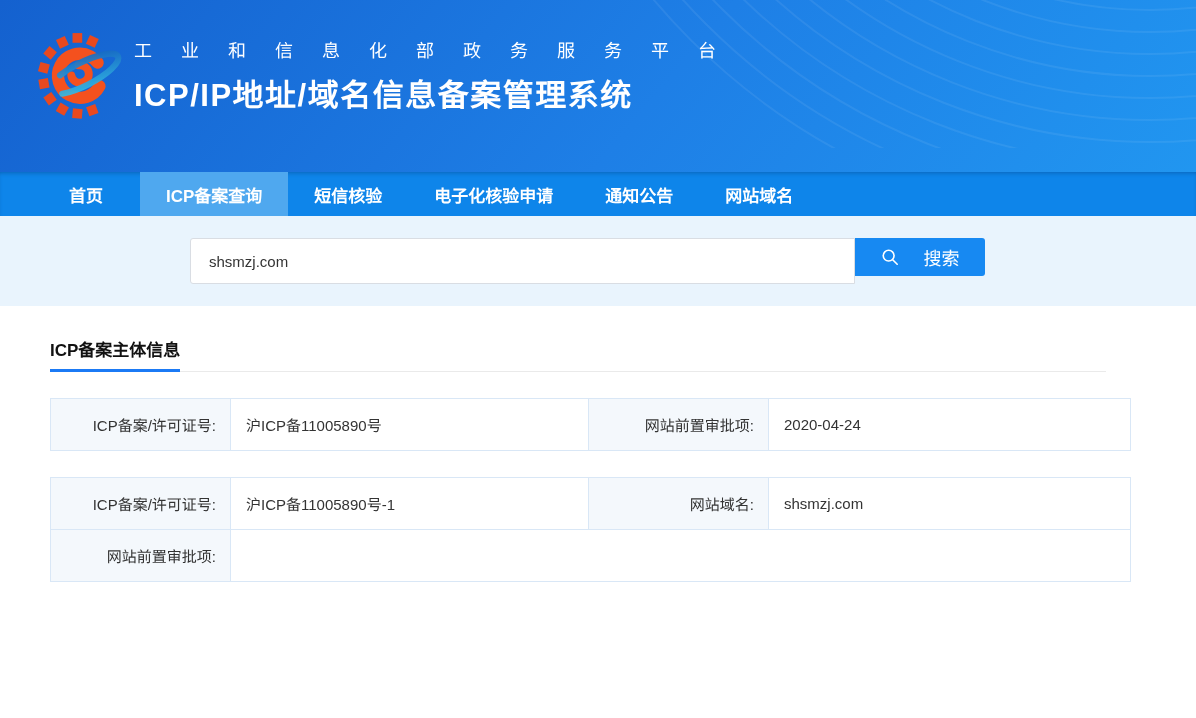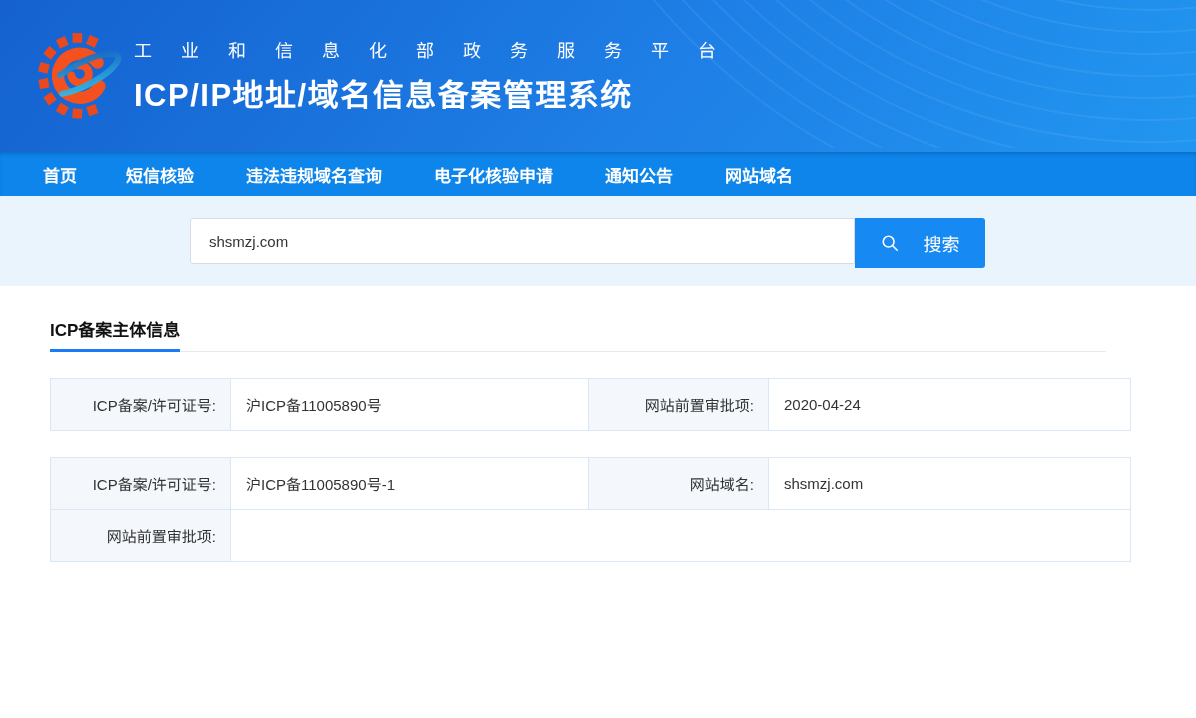--- a/index.html
+++ b/index.html
@@ -1,57 +1,57 @@
 <!DOCTYPE html>
 <html lang="zh-CN"><head>
 <meta charset="utf-8">
 <style>
   * { margin:0; padding:0; box-sizing:border-box; }
   html,body { width:1196px; height:718px; background:#fff;
     font-family:"Liberation Sans","DejaVu Sans",sans-serif; overflow:hidden; }
 
   
   .header {
-    position:relative; height:152px;
+    position:relative; height:172px;
     background:linear-gradient(130deg,#1461cf 0%,#1e7fe6 55%,#2196f0 100%);
     overflow:hidden;
   }
   .header-curves { position:absolute; top:0; right:0; pointer-events:none; }
   .header-inner { position:relative; display:flex; align-items:center; padding:28px 0 0 36px; }
   .logo { flex:0 0 auto; margin-right:10px; }
   .header-titles { padding-top:2px; }
   .platform-title {
     color:#fff; font-size:18px; letter-spacing:29px; font-weight:400;
     white-space:nowrap; margin-bottom:8px;
   }
   .system-title {
     color:#fff; font-size:31px; font-weight:bold; letter-spacing:1.5px; white-space:nowrap;
   }
 
   
   .nav { height:44px; background:#0e85ea; box-shadow:inset 0 3px 4px -2px rgba(0,40,90,.35); }
-  .nav-inner { display:flex; height:100%; padding-left:20px; }
+  .nav-inner { display:flex; height:100%; padding-left:20px;margin-left:26px; }
   .nav-item {
     display:flex; align-items:center; height:100%; padding:0 26px;
     color:#fff; font-size:17px; font-weight:bold; cursor:pointer;
     text-decoration:none; white-space:nowrap;
   }
   .nav-item.first { padding:0 23px; }
   .nav-item.active { background:#4fa8ef; margin-left:14px; }
 
   
   .search-band { height:90px; background:#e9f4fd; }
   .search-box { display:flex; padding-left:190px; padding-top:22px; }
   .search-input {
     width:665px; height:46px; background:#fff; border:1px solid #d9dde3;
     border-radius:3px 0 0 3px; font-size:15px; color:#333; padding:0 18px;
     outline:none; font-family:"Liberation Sans","DejaVu Sans",sans-serif;
   }
   .search-btn {
-    width:130px; height:50px; border:none; background:#1789f2; color:#fff;
+    width:130px; height:38px; border:none; background:#1789f2; color:#fff;
     font-size:18px; border-radius:0 3px 3px 0; cursor:pointer;
     display:flex; align-items:center; justify-content:center; gap:25px;
     font-family:"Liberation Sans","DejaVu Sans",sans-serif;
   }
 
   
   .main { padding:0 90px 0 50px; }
   .sec-head { margin-top:36px; border-bottom:1px solid #eaeaea; line-height:1; }
   .sec-title {
     display:inline-block; font-size:17px; font-weight:bold; color:#111;
@@ -114,22 +114,22 @@
     <div class="header-titles">
       <div class="platform-title">工业和信息化部政务服务平台</div>
       <div class="system-title">ICP/IP地址/域名信息备案管理系统</div>
     </div>
   </div>
 </div>
 
 <nav class="nav">
   <div class="nav-inner">
     <a class="nav-item first">首页</a>
+    <a class="nav-item active">ICP备案查询</a>
     <a class="nav-item">短信核验</a>
-    <a class="nav-item">违法违规域名查询</a>
     <a class="nav-item">电子化核验申请</a>
     <a class="nav-item">通知公告</a>
     <a class="nav-item">网站域名</a>
   </div>
 </nav>
 
 <section class="search-band">
   <div class="search-box">
     <input class="search-input" type="text" value="shsmzj.com" style="">
     <button class="search-btn">

